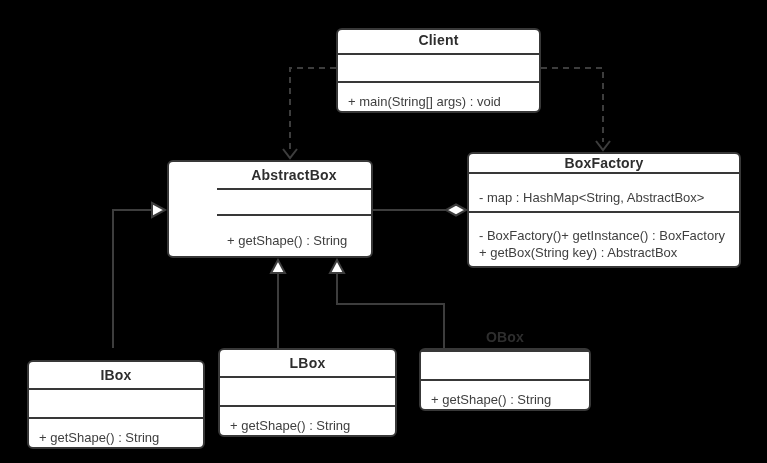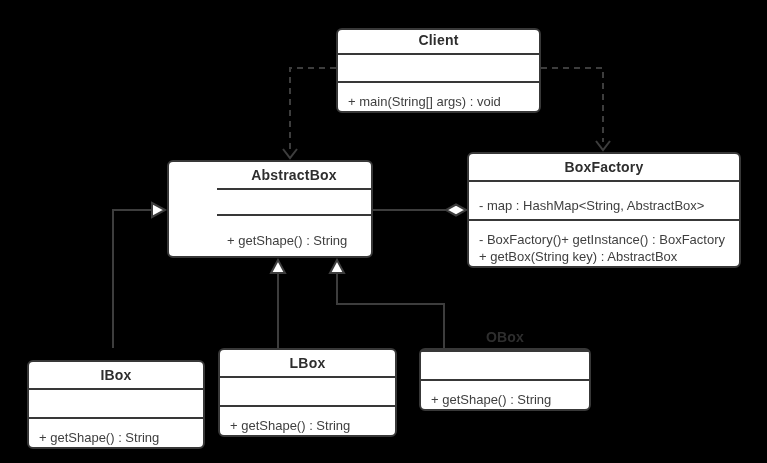--- a/index.html
+++ b/index.html
@@ -103,21 +103,21 @@
 
   <div class="uml-class" style="left:167px; top:160px; width:206px; height:98px;padding-left:48px;">
     <div class="compartment sep title" style="height:28px;">AbstractBox</div>
     <div class="compartment sep" style="height:26px;"></div>
     <div class="compartment members">
       <div class="method-line">+ getShape() : String</div>
     </div>
   </div>
 
   <div class="uml-class" style="left:467px; top:152px; width:274px; height:116px;">
-    <div class="compartment sep title" style="height:28px;">BoxFactory</div>
+    <div class="compartment sep title" style="height:20px;">BoxFactory</div>
     <div class="compartment sep members" style="height:30px; flex:0 0 auto;">
       <div class="attr-line">- map : HashMap&lt;String, AbstractBox&gt;</div>
     </div>
     <div class="compartment members tight">
       <div class="method-line">- BoxFactory()+ getInstance() : BoxFactory</div>
       <div class="method-line">+ getBox(String key) : AbstractBox</div>
     </div>
   </div>
 
   <div class="uml-class" style="left:27px; top:360px; width:178px; height:89px;">

